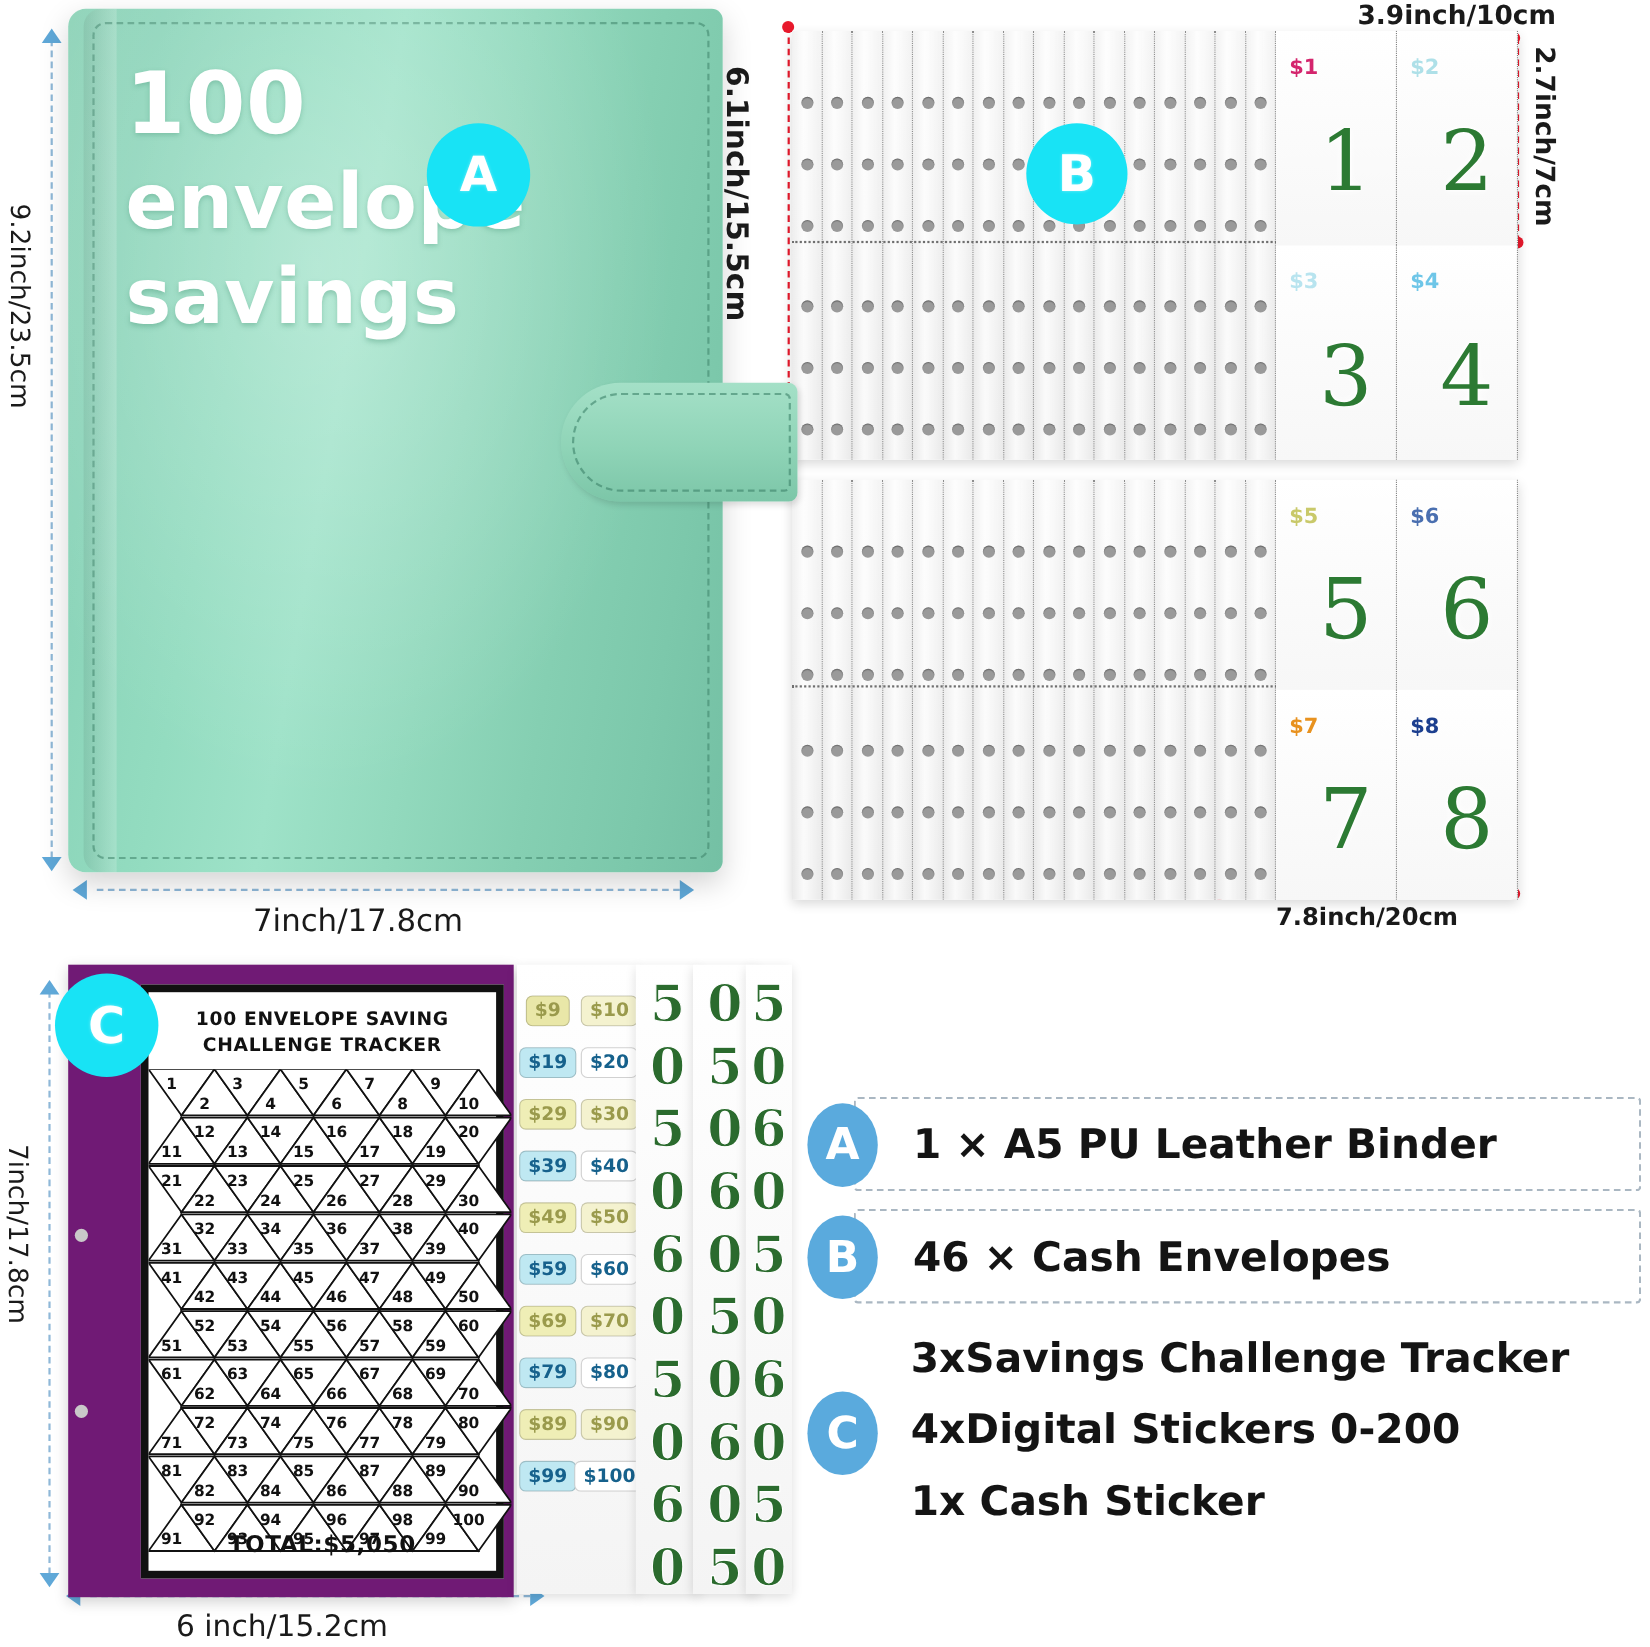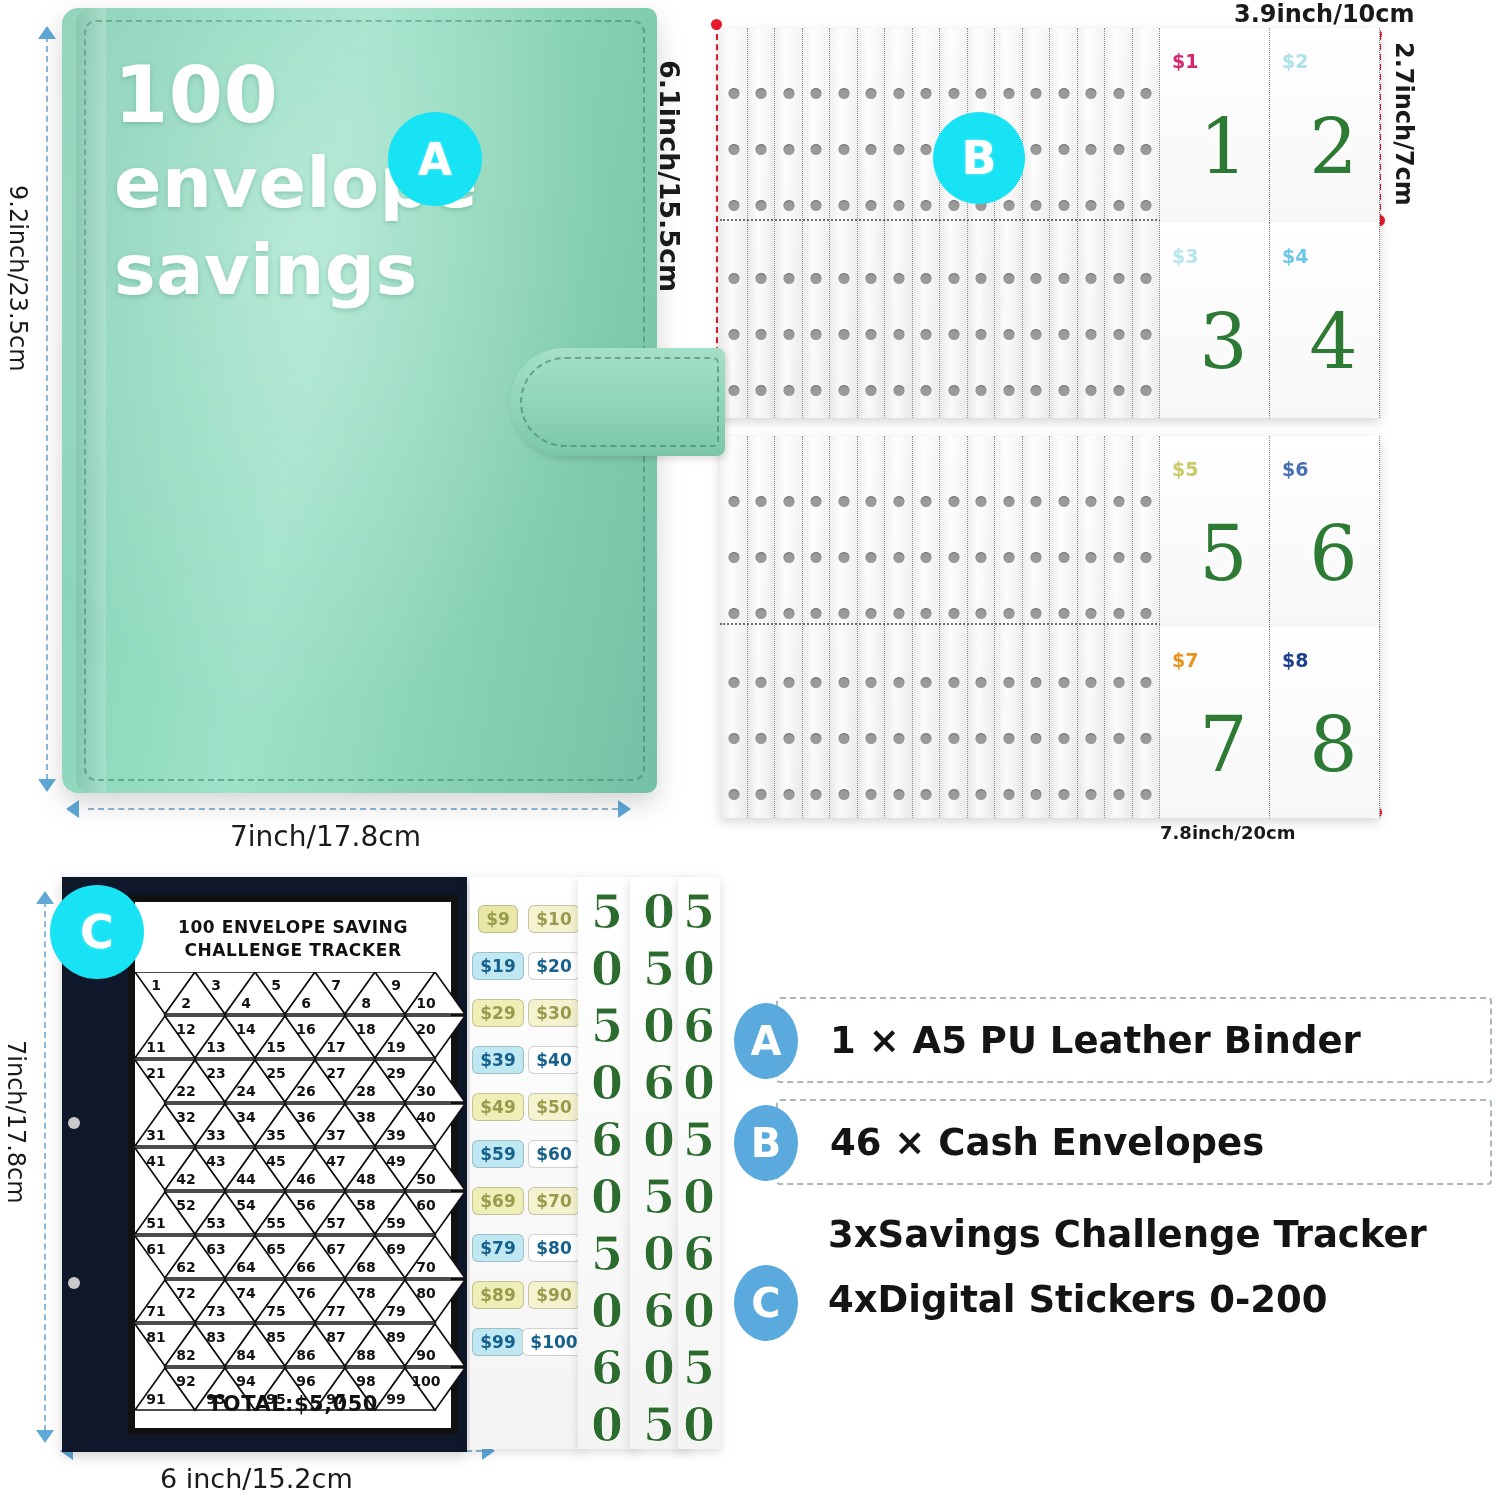--- a/index.html
+++ b/index.html
@@ -138,21 +138,21 @@
     font-size: 76px;
     color: #2c7a33;
     text-shadow: 0 0 5px #fff, 0 0 9px #fff;
   }
   .env-rowsplit { position: absolute; left: 0; right: 0; border-top: 2px dotted #6f6f6f; }
 
   
   #tracker-area { position: absolute; left: 0; top: 865px; width: 720px; height: 632px; }
   .sheet {
     position: absolute; left: 62px; top: 12px; width: 405px; height: 575px;
-    background: #0f172a;
+    background: #701a75;
     box-shadow: 0 4px 12px rgba(0,0,0,.18);
   }
   .sheet-holes { position: absolute; left: 6px; top: 80px; }
   .sheet-hole { width: 12px; height: 12px; border-radius: 50%; background: #c9c9c9; margin-bottom: 148px; }
   .tracker-card {
     position: absolute; left: 66px; top: 18px; width: 330px; height: 540px;
     border: 7px solid #111111;
     background: #ffffff;
   }
   .tracker-title {
@@ -307,21 +307,21 @@
     <div class="reddot" style="left:671px; top:29px;"></div>
     <div class="dimlabel" style="left:534px; top:0px; font-size:24px; font-weight:700;">3.9inch/10cm</div>
 
     <div class="red-v" style="left:679px; top:34px; height:186px;"></div>
     <div class="reddot" style="left:674px; top:215px;"></div>
     <div class="dimlabel vert" style="left:690px; top:42px; font-size:24px; font-weight:700;">2.7inch/7cm</div>
 
     <div class="red-h" style="left:408px; top:812px; width:270px;"></div>
     <div class="reddot" style="left:403px; top:807px;"></div>
     <div class="reddot" style="left:671px; top:807px;"></div>
-    <div class="dimlabel" style="left:460px; top:822px; font-size:18px; font-weight:700;">7.8inch/20cm</div>
+    <div class="dimlabel" style="left:460px; top:822px; font-size:22px; font-weight:700;">7.8inch/20cm</div>
 
     <div class="envblock" id="envblock-top" style="left:20px; top:28px; width:660px; height:390px;">
         <div class="env-col" style="left: 0px; width: 27.5px;"></div>
         <div class="env-col" style="left: 27.5px; width: 27.5px;"></div>
         <div class="env-col" style="left: 55px; width: 27.5px;"></div>
         <div class="env-col" style="left: 82.5px; width: 27.5px;"></div>
         <div class="env-col" style="left: 110px; width: 27.5px;"></div>
         <div class="env-col" style="left: 137.5px; width: 27.5px;"></div>
         <div class="env-col" style="left: 165px; width: 27.5px;"></div>
         <div class="env-col" style="left: 192.5px; width: 27.5px;"></div>
@@ -1073,17 +1073,18 @@
       <div class="inc-box">
         <span class="inc-text">46 × Cash Envelopes</span>
       </div>
     </div>
 
     <div class="inc-rowC">
       <div class="inc-badgeC">C</div>
       <div class="inc-listC">
         <div>3xSavings Challenge Tracker</div>
         <div>4xDigital Stickers 0-200</div>
+        <div>1x Cash Sticker</div>
       </div>
     </div>
   </div>
 
 </div>
 
 </body></html>

